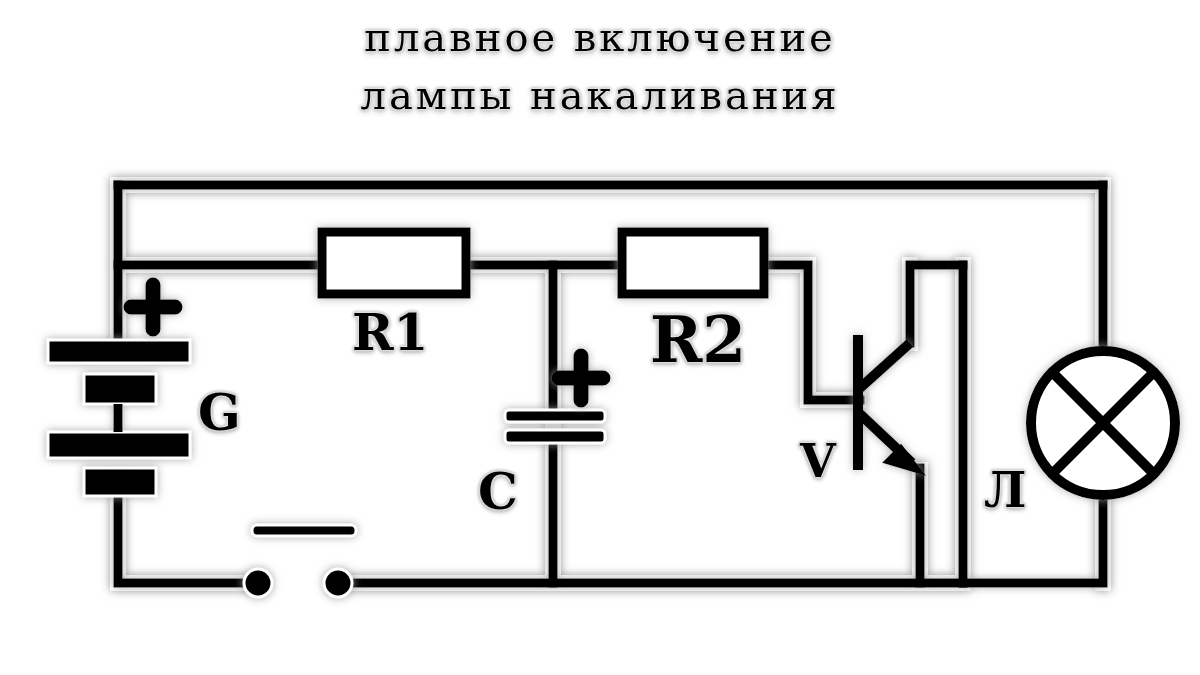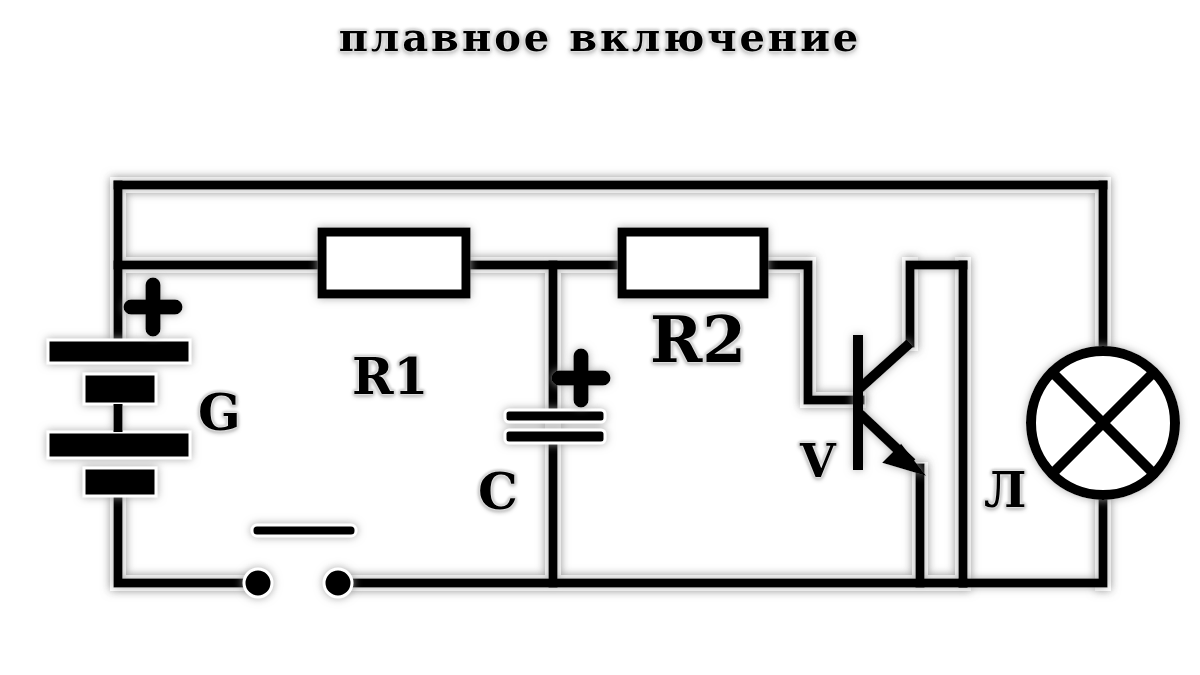--- a/index.html
+++ b/index.html
@@ -32,21 +32,21 @@
     position: absolute;
     left: 0;
     top: 8px;
     width: 1200px;
     text-align: center;
     pointer-events: none;
   }
   .title-line {
     display: block;
     font-family: "DejaVu Serif", "Liberation Serif", serif;
-    font-weight: bold;
+    font-weight: normal;
     font-size: 40px;
     line-height: 1.45;
     letter-spacing: 3px;
     color: #000000;
     text-shadow:
        0 0 2px #ffffff,  0 0 4px #ffffff,
        1px 1px 3px #b8b8b8, -1px 1px 3px #b8b8b8,
        1px -1px 3px #b8b8b8, -1px -1px 3px #b8b8b8,
        0 2px 6px #9a9a9a;
   }
@@ -56,21 +56,21 @@
     font-weight: bold;
     color: #000000;
     text-shadow:
        0 0 2px #ffffff, 0 0 4px #ffffff,
        1px 1px 3px #b0b0b0, -1px 1px 3px #b0b0b0,
        1px -1px 3px #b0b0b0, -1px -1px 3px #b0b0b0,
        0 2px 5px #9a9a9a;
     pointer-events: none;
     white-space: nowrap;
   }
-  .lbl-R1 { left: 352px; top: 303px; font-size: 50px; margin-top: 44px; }
+  .lbl-R1 { left: 352px; top: 303px; font-size: 50px; }
   .lbl-R2 { left: 650px; top: 303px; font-size: 63px; }
   .lbl-G  { left: 198px; top: 383px; font-size: 50px; }
   .lbl-C  { left: 478px; top: 462px; font-size: 50px; }
   .lbl-V  { left: 800px; top: 434px; font-size: 46px; }
   .lbl-L  { left: 984px; top: 462px; font-size: 48px; }
 </style>
 </head>
 <body>
 
 <div id="stage">
@@ -189,20 +189,21 @@
     </g>
 
     <g filter="url(#softglow)">
       <circle cx="1103" cy="423" r="72" fill="#ffffff" stroke="#000000" stroke-width="10"></circle>
       <path d="M1052,372 L1154,474 M1154,372 L1052,474" stroke="#000000" stroke-width="10" stroke-linecap="butt" fill="none"></path>
     </g>
   </svg>
 
   <div id="title-block">
     <span class="title-line">плавное включение</span>
+    <span class="title-line">лампы накаливания</span>
   </div>
 
   <span class="lbl lbl-R1">R1</span>
   <span class="lbl lbl-R2">R2</span>
   <span class="lbl lbl-G">G</span>
   <span class="lbl lbl-C">C</span>
   <span class="lbl lbl-V">V</span>
   <span class="lbl lbl-L">Л</span>
 
 </div>

